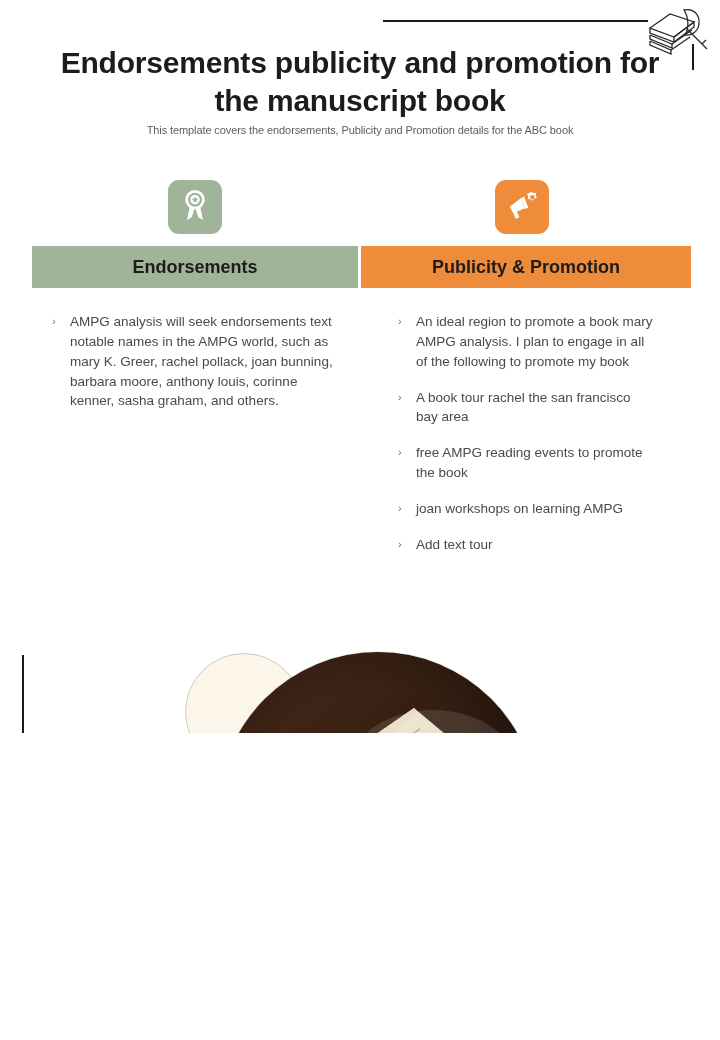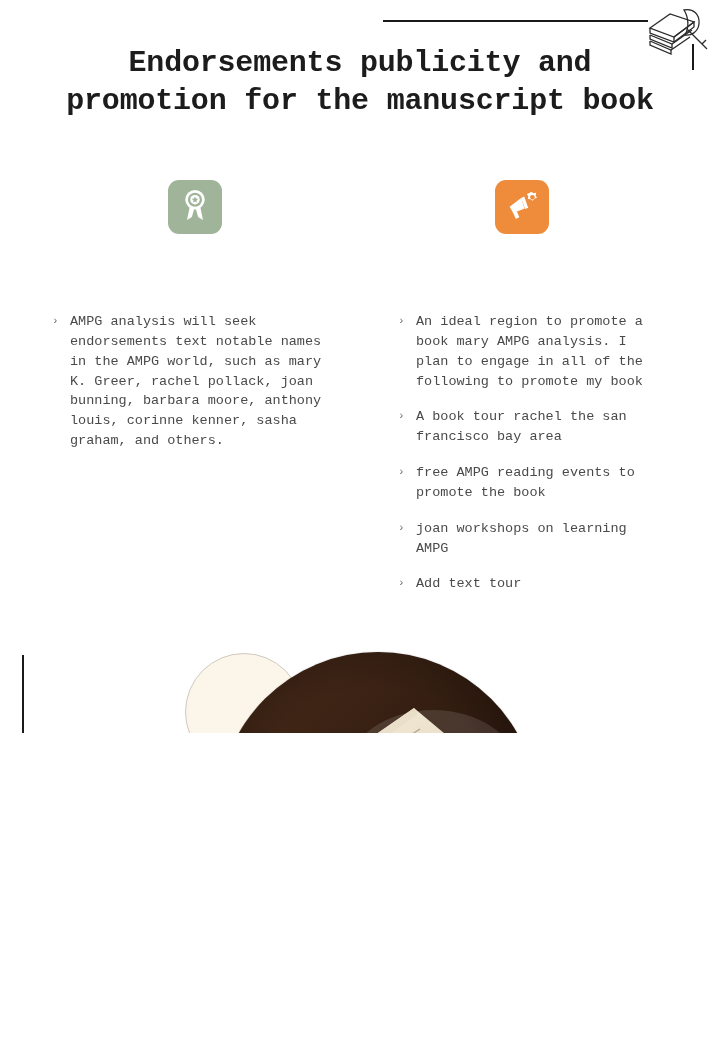--- a/index.html
+++ b/index.html
@@ -10,21 +10,20 @@
   body {
     font-family: "Liberation Sans", sans-serif;
     -webkit-font-smoothing: antialiased;
   }
   .slide {
     position: relative;
     width: 720px;
     height: 733px;
     background: #ffffff;
     overflow: hidden;
-    font-family: Liberation Mono, monospace;
   }
 
   
   .top-rule {
     position: absolute;
     left: 383px;
     top: 20px;
     width: 265px;
     height: 2px;
     background: #1a1a1a;
@@ -205,20 +204,21 @@
       <path d="M10 39 L31 48 L50 35"></path>
       <path d="M10 39 L10 43 L31 52 L31 48"></path>
       <path d="M44 8 C53 6 60 12 59 22 C58 30 51 34 45 33 C49 26 49 16 44 8 Z"></path>
       <path d="M47 27 L67 47"></path>
       <path d="M62 42 L66 38"></path>
     </svg>
   </div>
   <div class="logo-tick"></div>
 
   <div class="title">Endorsements publicity and promotion for the manuscript book</div>
+  <div class="subtitle">This template covers the endorsements, Publicity and Promotion details for the ABC book</div>
 
   <div class="icon-tile green">
     <span>
       <svg viewBox="0 0 34 38" width="30" height="34" fill="#ffffff">
         <circle cx="17" cy="13" r="11"></circle>
         <circle cx="17" cy="13" r="8" fill="#9FB499"></circle>
         <circle cx="17" cy="13" r="5.4" fill="#ffffff"></circle>
         <path d="M17 9.4 l1.1 2.3 2.5 .3 -1.9 1.8 .5 2.5 -2.2-1.2 -2.2 1.2 .5-2.5 -1.9-1.8 2.5-.3 Z" fill="#9FB499"></path>
         <path d="M11 21 L8 36 L13.5 32.5 L16 23.5 Z"></path>
         <path d="M23 21 L26 36 L20.5 32.5 L18 23.5 Z"></path>
@@ -231,20 +231,22 @@
       <svg viewBox="0 0 36 34" width="32" height="30" fill="#ffffff">
         <path d="M4 19 L17 9 L21 21 L8 26 Z"></path>
         <path d="M7.5 25 L11 33 L15 31 L12 24 Z"></path>
         <path d="M17 9 L20.5 7.5 L25 20 L21.5 21.5 Z"></path>
         <path d="M28.5 2 l2.6 1.6 3-.4 -.6 3 1.4 2.7 -2.9 1 -1.9 2.4 -2.4-1.9 -3-.2 .4-3 -1.6-2.6 2.9-1.1 Z"></path>
         <circle cx="29.8" cy="8.3" r="2.6" fill="#EE8C3C"></circle>
       </svg>
     </span>
   </div>
 
+  <div class="bar green">Endorsements</div>
+  <div class="bar orange">Publicity &amp; Promotion</div>
 
   <div class="col left">
     <div class="bullet">
       <span class="chev">›</span>
       <span class="txt">AMPG analysis will seek endorsements text notable names in the AMPG world, such as mary K. Greer, rachel pollack, joan bunning, barbara moore, anthony louis, corinne kenner, sasha graham, and others.</span>
     </div>
   </div>
 
   <div class="col right">
     <div class="bullet">

